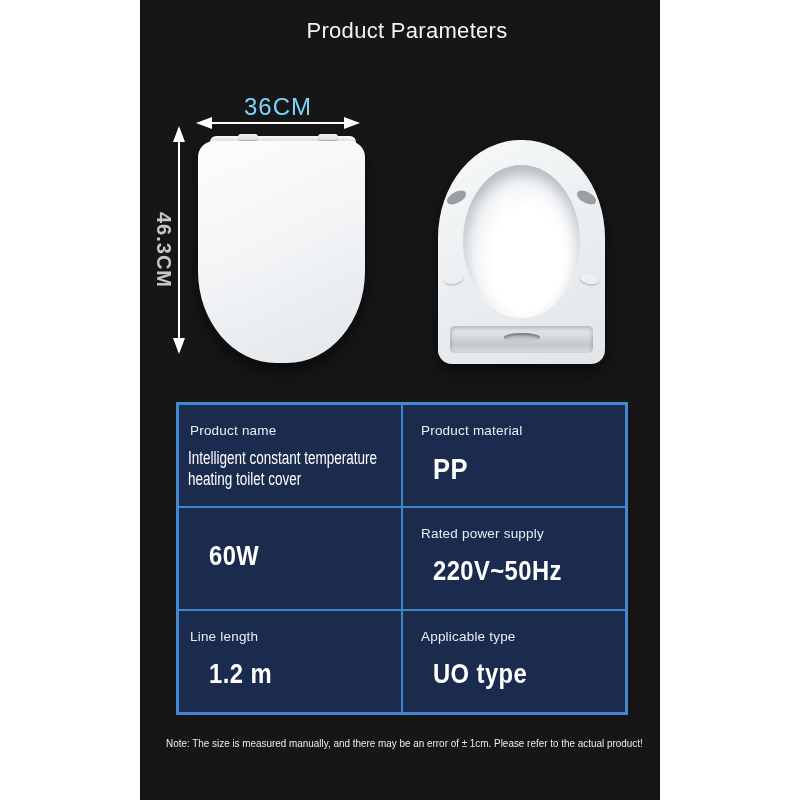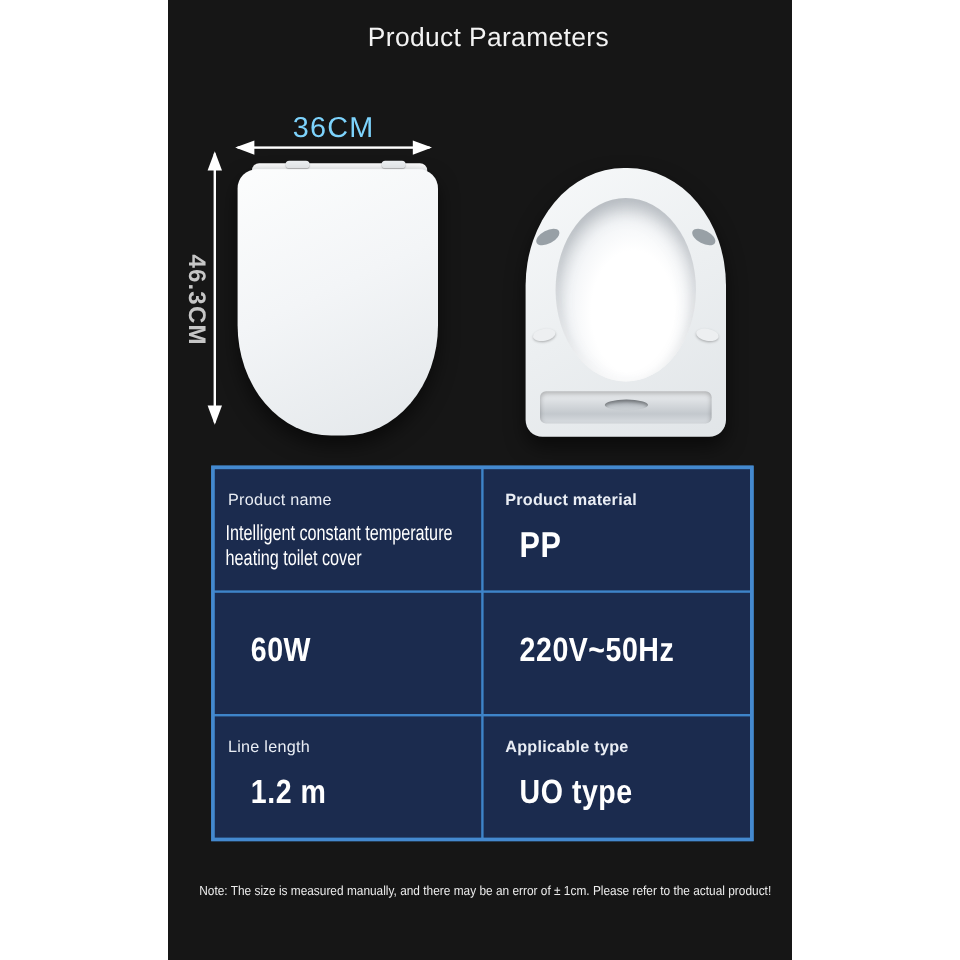--- a/index.html
+++ b/index.html
@@ -65,27 +65,27 @@
   .b-br{left:142px;top:134px;width:19px;height:10px;background:#edeff1;transform:rotate(10deg);
     box-shadow:0 1px 2px rgba(0,0,0,.25);}
   .seat-hinge{position:absolute;left:12px;right:12px;top:186px;height:27px;border-radius:5px;
     background:linear-gradient(#eff1f3,#c3c8cd 70%,#d9dde1);
     box-shadow:inset 0 2px 4px rgba(0,0,0,.28);}
   .hinge-slot{position:absolute;left:50%;top:7px;transform:translateX(-50%);
     width:36px;height:9px;border-radius:50%;
     background:linear-gradient(#abb1b7,#ced3d7);box-shadow:inset 0 2px 3px rgba(0,0,0,.35);}
   
   .spec-table{
-    position:absolute;left:36px;top:388px;width:452px;height:313px;box-sizing:border-box;
+    position:absolute;left:36px;top:402px;width:452px;height:313px;box-sizing:border-box;
     display:grid;grid-template-columns:1fr 1fr;grid-template-rows:1fr 1fr 1fr;gap:2px;
     background:#3e84c9;border:3px solid #4489cf;
   }
   .cell{background:#1b2b4e;padding:18px 6px 6px 8px;overflow:hidden;}
   .cell .label{font-size:13.5px;color:#e9edf4;letter-spacing:.2px;padding-left:3px;}
-  .cell.rightcol .label{padding-left:10px;font-weight:bold;}
+  .cell.rightcol .label{padding-left:10px;}
   .cell .value{
     margin:14px 0 0 22px;font-size:28px;font-weight:600;color:#ffffff;
     letter-spacing:.5px;transform:scaleX(.85);transform-origin:left center;white-space:nowrap;
   }
   .cell.namecell .value{
     width:292px;font-size:18px;font-weight:400;line-height:1.18;letter-spacing:0;
     margin:10px 0 0 1px;transform:scaleX(.75);white-space:normal;
   }
   .cell.materialcell .value{font-size:30px;}
   
@@ -132,20 +132,21 @@
       <div class="value">Intelligent constant temperature heating toilet cover</div>
     </div>
     <div class="cell rightcol materialcell">
       <div class="label">Product material</div>
       <div class="value">PP</div>
     </div>
     <div class="cell">
       <div class="value">60W</div>
     </div>
     <div class="cell rightcol">
+      <div class="label">Rated power supply</div>
       <div class="value">220V~50Hz</div>
     </div>
     <div class="cell">
       <div class="label">Line length</div>
       <div class="value">1.2 m</div>
     </div>
     <div class="cell rightcol">
       <div class="label">Applicable type</div>
       <div class="value">UO type</div>
     </div>

